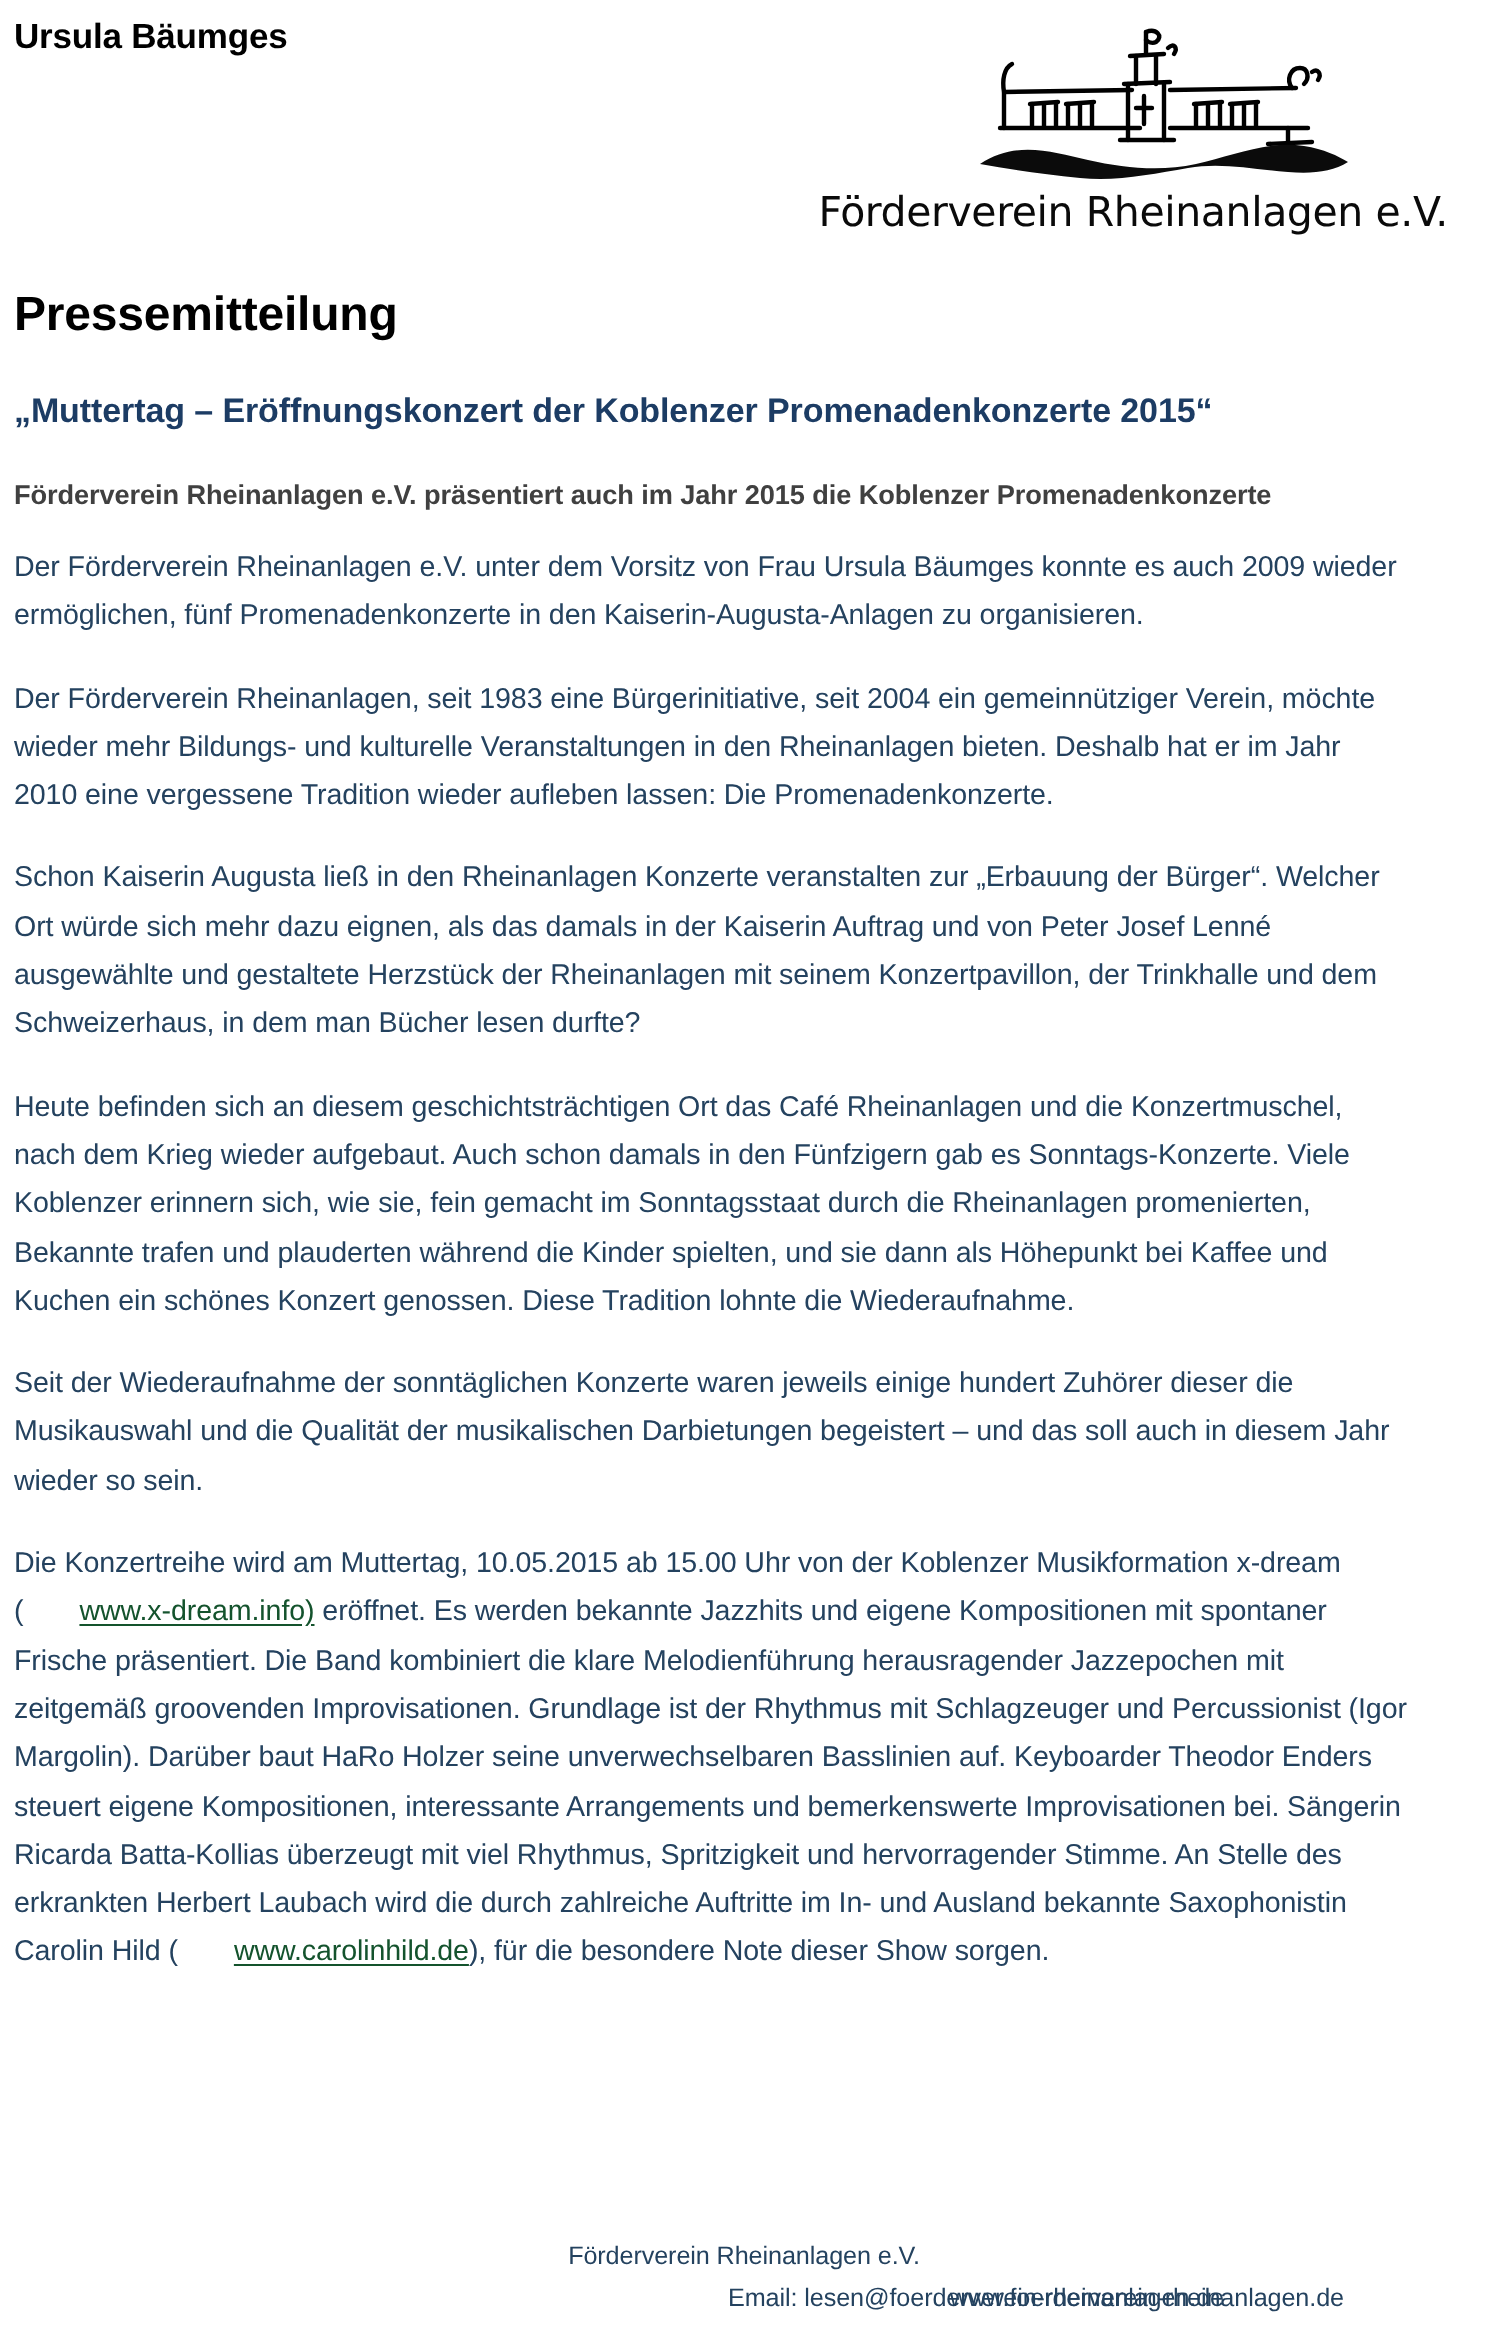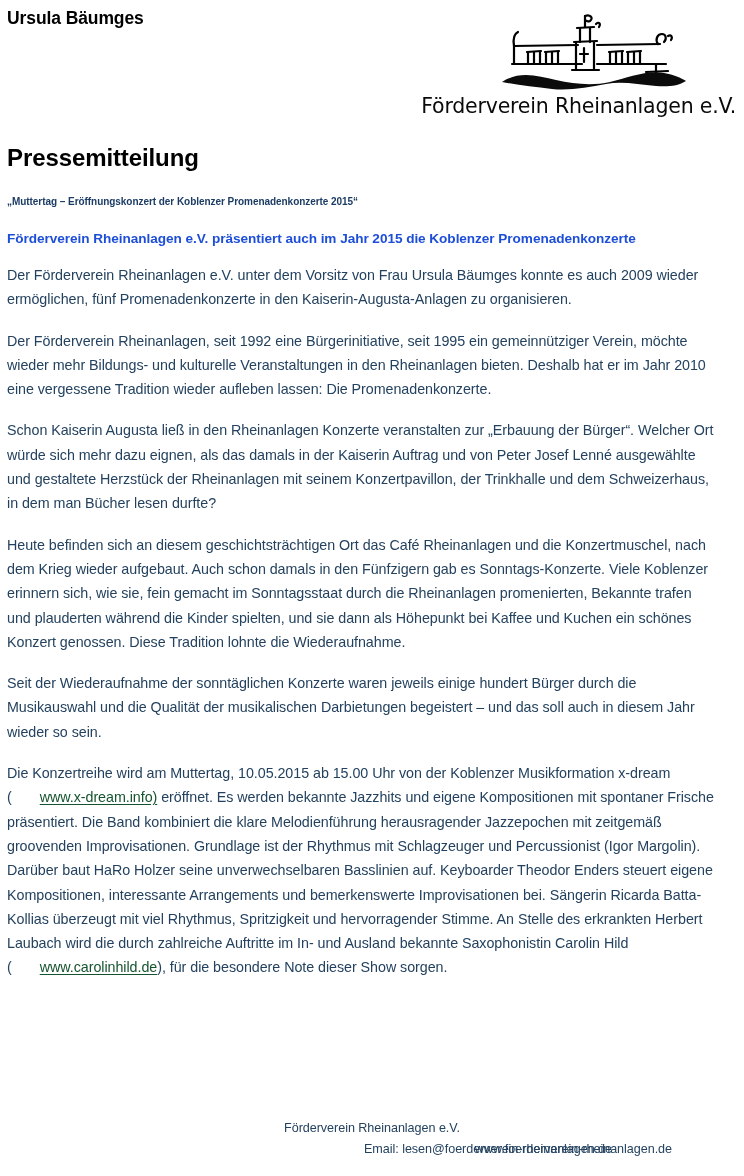--- a/index.html
+++ b/index.html
@@ -15,21 +15,21 @@
     overflow: hidden;
     font-family: "Liberation Sans", sans-serif;
     -webkit-font-smoothing: antialiased;
   }
 
   .page {
     position: relative;
     width: 744px;
     height: 1176px;
     box-sizing: border-box;
-    padding: 6px 8px 0 6px;
+    padding: 6px 20px 0 6px;
   }
 
   
   .letterhead {
     position: relative;
     height: 130px;
   }
   .author-name {
     position: absolute;
     left: 1px;
@@ -71,31 +71,31 @@
   .doc-title {
     margin: 8px 0 0 1px;
     font-size: 24px;
     font-weight: bold;
     color: #000000;
     letter-spacing: -0.1px;
   }
 
   .subtitle-quote {
     margin: 24px 0 0 1px;
-    font-size: 10px;
+    font-size: 17px;
     font-weight: bold;
     color: #1c3c64;
     letter-spacing: -0.05px;
   }
 
   .subtitle-lead {
     margin: 24px 0 0 1px;
     font-size: 13.6px;
     font-weight: bold;
-    color: #1d4ed8;
+    color: #404040;
     letter-spacing: -0.05px;
   }
 
   
   .body-copy {
     margin-top: 17px;
     margin-left: 1px;
     margin-right: 20px;
   }
   .body-copy p {
@@ -207,24 +207,24 @@
 
   <h1 class="doc-title">Pressemitteilung</h1>
 
   <div class="subtitle-quote">„Muttertag – Eröffnungskonzert der Koblenzer Promenadenkonzerte 2015“</div>
 
   <div class="subtitle-lead">Förderverein Rheinanlagen e.V. präsentiert auch im Jahr 2015 die Koblenzer Promenadenkonzerte</div>
 
   <div class="body-copy">
 
     <p>Der Förderverein Rheinanlagen e.V. unter dem Vorsitz von Frau Ursula Bäumges konnte es auch 2009 wieder ermöglichen, fünf Promenadenkonzerte in den Kaiserin-Augusta-Anlagen zu organisieren.</p>
-    <p>Der Förderverein Rheinanlagen, seit 1992 eine Bürgerinitiative, seit 1995 ein gemeinnütziger Verein, möchte wieder mehr Bildungs- und kulturelle Veranstaltungen in den Rheinanlagen bieten. Deshalb hat er im Jahr 2010 eine vergessene Tradition wieder aufleben lassen: Die Promenadenkonzerte.</p>
+    <p>Der Förderverein Rheinanlagen, seit 1983 eine Bürgerinitiative, seit 2004 ein gemeinnütziger Verein, möchte wieder mehr Bildungs- und kulturelle Veranstaltungen in den Rheinanlagen bieten. Deshalb hat er im Jahr 2010 eine vergessene Tradition wieder aufleben lassen: Die Promenadenkonzerte.</p>
     <p>Schon Kaiserin Augusta ließ in den Rheinanlagen Konzerte veranstalten zur „Erbauung der Bürger“. Welcher Ort würde sich mehr dazu eignen, als das damals in der Kaiserin Auftrag und von Peter Josef Lenné ausgewählte und gestaltete Herzstück der Rheinanlagen mit seinem Konzertpavillon, der Trinkhalle und dem Schweizerhaus, in dem man Bücher lesen durfte?</p>
     <p>Heute befinden sich an diesem geschichtsträchtigen Ort das Café Rheinanlagen und die Konzertmuschel, nach dem Krieg wieder aufgebaut. Auch schon damals in den Fünfzigern gab es  Sonntags-Konzerte. Viele Koblenzer erinnern sich, wie sie, fein gemacht im Sonntagsstaat durch die Rheinanlagen promenierten, Bekannte trafen und plauderten während die Kinder spielten, und sie dann als Höhepunkt bei Kaffee und Kuchen ein schönes Konzert genossen. Diese Tradition lohnte die Wiederaufnahme.</p>
-    <p>Seit der Wiederaufnahme der sonntäglichen Konzerte waren jeweils einige hundert Bürger durch die Musikauswahl und die Qualität der musikalischen Darbietungen begeistert – und das soll auch in diesem Jahr wieder so sein.</p>
+    <p>Seit der Wiederaufnahme der sonntäglichen Konzerte waren jeweils einige hundert Zuhörer dieser die Musikauswahl und die Qualität der musikalischen Darbietungen begeistert – und das soll auch in diesem Jahr wieder so sein.</p>
 
     <p><span>Die Konzertreihe wird am Muttertag, 10.05.2015 ab 15.00 Uhr von der Koblenzer Musikformation x-dream (</span><a class="doc-link" href="#">www.x-dream.info)</a><span> eröffnet. Es werden bekannte Jazzhits und eigene Kompositionen mit spontaner Frische präsentiert. Die Band kombiniert die klare Melodienführung herausragender Jazzepochen mit zeitgemäß groovenden Improvisationen.  Grundlage ist der Rhythmus mit Schlagzeuger und Percussionist (Igor Margolin). Darüber baut HaRo Holzer seine unverwechselbaren Basslinien auf. Keyboarder Theodor Enders steuert eigene Kompositionen, interessante Arrangements und bemerkenswerte Improvisationen bei. Sängerin Ricarda Batta-Kollias überzeugt mit viel Rhythmus, Spritzigkeit und hervorragender Stimme. An Stelle des erkrankten Herbert Laubach wird die durch zahlreiche Auftritte im In- und Ausland bekannte Saxophonistin Carolin Hild (</span><a class="doc-link" href="#">www.carolinhild.de</a><span>), für die besondere Note dieser Show sorgen.</span></p>
   </div>
 
   <div class="footer">
     <span class="footer-line">Förderverein Rheinanlagen e.V.</span>
     <span class="footer-contact">
       <span class="footer-web">www.foerderverein-rheinanlagen.de</span><span class="footer-email">Email: lesen@foerderverein-rheinanlagen.de</span>
     </span>
   </div>

